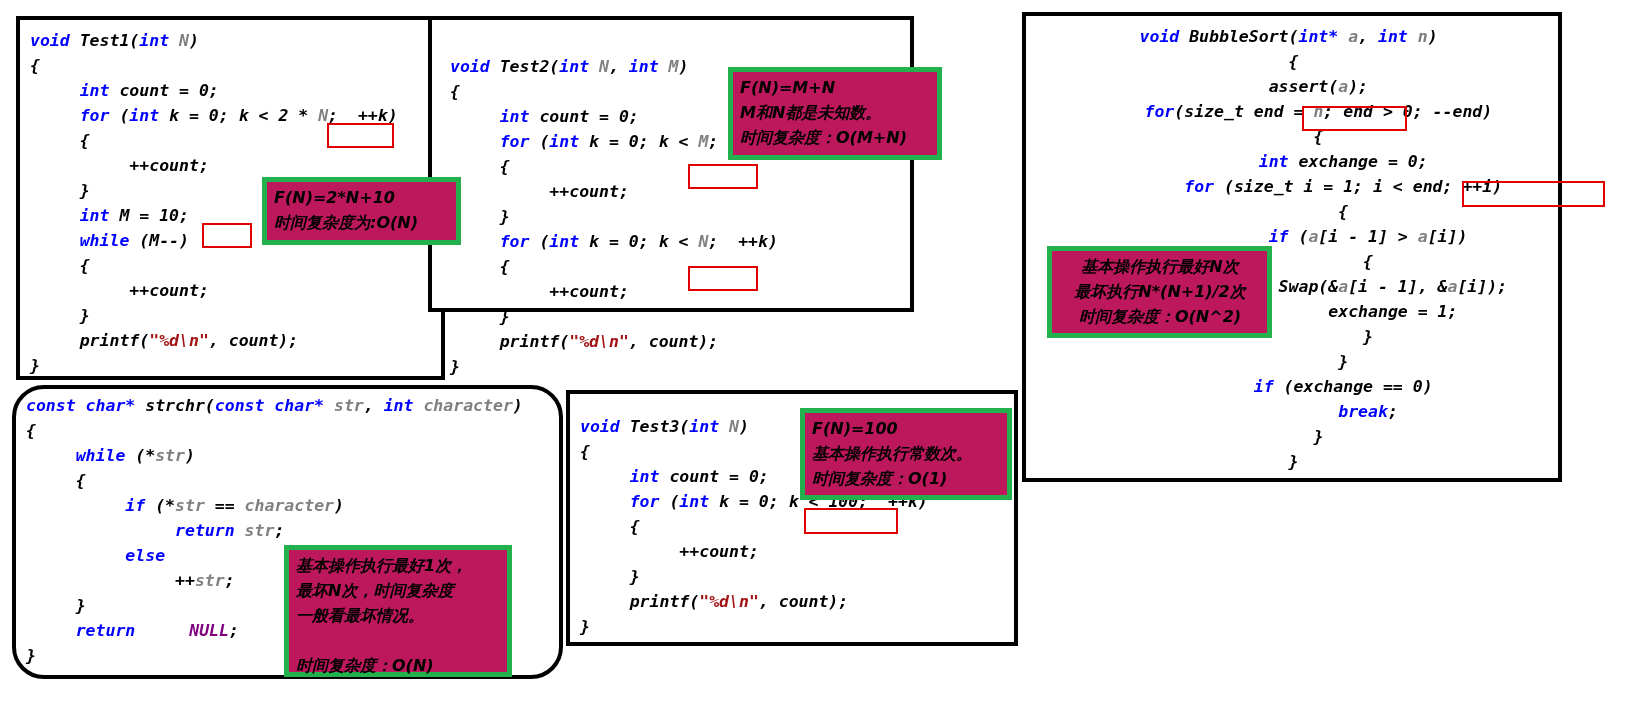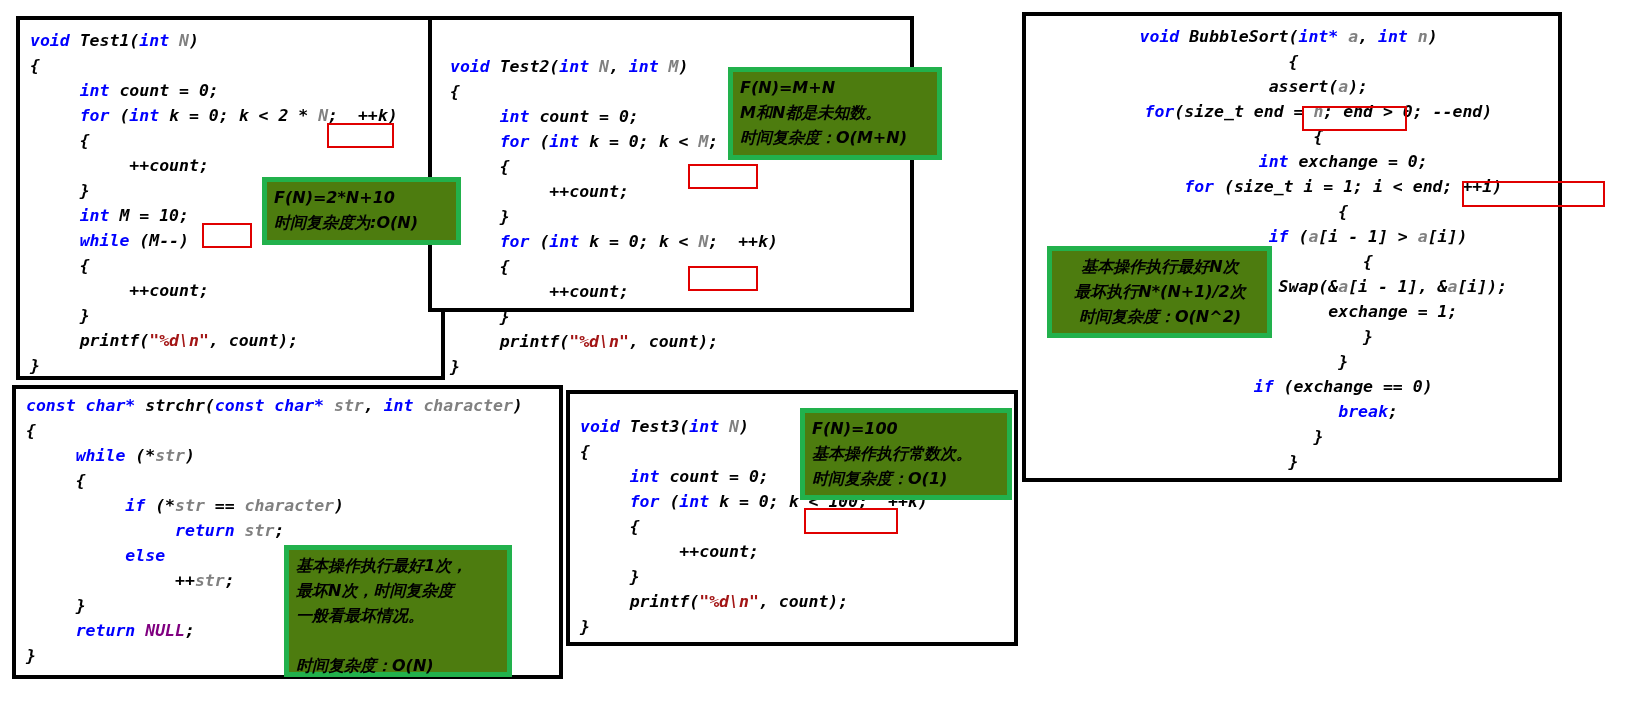--- a/index.html
+++ b/index.html
@@ -22,53 +22,53 @@
     line-height:25px;
     white-space:pre;
     color:#000000;
     font-weight:700;
     letter-spacing:0px;
     font-style:italic;
   }
   .code .kw   {color:#0000ff;}
   .code .id   {color:#808080;}
   .code .str  {color:#a31515;}
-  .code .mac  {color:#800080;}
+  .code .mac  {color:#800080;margin-left:44px;}
   .code .pl   {color:#000000;}
 
   
   .redbox{
     position:absolute;
     border:2.5px solid #e00000;
     box-sizing:border-box;
     pointer-events:none;
   }
 
   
   .greenbox{
     position:absolute;
-    background:#4d7c0f;
+    background:#be185d;
     border:5px solid #22b14c;
     box-sizing:border-box;
     padding:3px 6px 3px 7px;
     font-family:"DejaVu Sans","Liberation Sans",sans-serif;
     font-weight:700;
     font-size:16px;
     line-height:25px;
     color:#000000;
     white-space:pre;
     z-index:40;
   }
   .greenbox div{white-space:pre;}
 
   
   #panel-test1   {left:16px;  top:16px;  width:429px; height:364px;}
   #panel-test2   {left:428px; top:16px;  width:486px; height:296px;}
   #panel-bubble  {left:1022px;top:12px;  width:540px; height:470px;}
-  #panel-strchr  {left:12px;  top:385px; width:551px; height:294px;}
+  #panel-strchr  {left:12px;  top:385px; width:551px; height:294px;border-radius:32px;}
   #panel-test3   {left:566px; top:390px; width:452px; height:256px;padding-left:8px;}
 
   .codewrap{position:absolute;}
   #c-test1 {left:10px; top:8px;}
   #c-test2 {left:18px; top:34px;}
   #c-bubble{left:44px; top:8px;text-align:center;}
   #c-strchr{left:10px; top:4px;}
   #c-test3 {left:10px; top:20px;}
 </style>
 </head>

